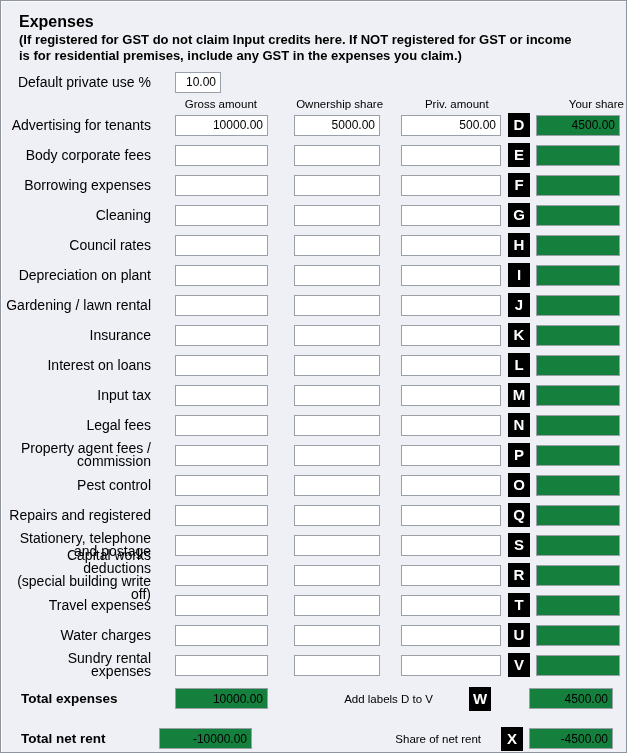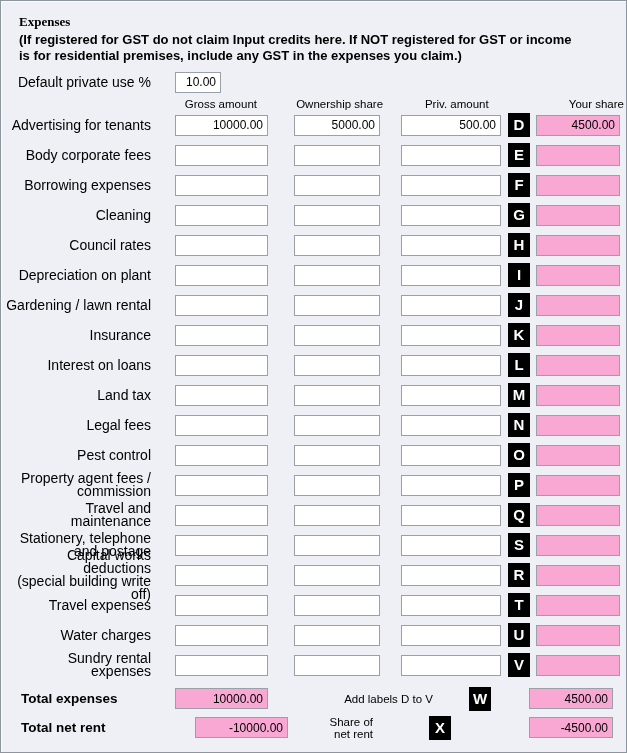--- a/index.html
+++ b/index.html
@@ -10,51 +10,51 @@
     background:#eef0f5;
     border:1px solid #8f959d;
     box-shadow: inset 1px 1px 0 #fafbfd;
     font-family:"Liberation Sans", sans-serif;
     color:#000;
     overflow:hidden;
   }
   .content { padding-left:4px; }
   .title {
     margin:13px 0 0 14px;
-    font-size:13px; font-weight:bold; line-height:15px;font-family:Liberation Serif, serif;
+    font-size:16px; font-weight:bold; line-height:15px;
   }
   .note {
     margin:3px 0 0 14px;
     font-size:13px; font-weight:bold; line-height:16px;
   }
   .dpu-row { display:flex; align-items:center; height:22px; margin-top:7px; }
   .hdr-row { display:flex; align-items:flex-end; height:15px; margin-top:2px; }
   .row  { display:flex; align-items:center; height:30px; }
   .trow { display:flex; align-items:center; height:25px; margin-right:13px; }
   .trow1 { margin-top:6px;gap:16px; }
-  .trow2 { margin-top:4px;gap:36px; }
+  .trow2 { margin-top:15px; }
 
   .c-label {
     width:146px; padding-right:24px; flex:0 0 146px;
     text-align:right; font-size:14px; line-height:13px;
     white-space:pre-line;
   }
   .hdr { font-size:11.5px; text-align:center; }
   .h-gross { width:93px; }
   .h-own   { width:95px; }
   .h-priv  { width:100px; }
   .h-share { width:84px; text-align:right; padding-right:2px; }
 
   .fld {
     box-sizing:border-box; height:21px;
     border:1px solid #9aa0a8; background:#fff;
     font-family:"Liberation Sans", sans-serif; font-size:12px;
     text-align:right; padding:0 4px 0 2px; color:#000;
   }
-  .fld.ro { background:#f9a8d4; }
+  .fld.ro { background:#15803d; }
   .f-gross { width:93px; }
   .f-own   { width:86px; }
   .f-priv  { width:100px; }
   .f-share { width:84px; }
   .dpu-input { width:46px; }
 
   .sp1 { width:26px; flex:0 0 26px; }
   .sp2 { width:21px; flex:0 0 21px; }
   .sp3 { width:7px;  flex:0 0 7px; }
   .sp4 { width:6px;  flex:0 0 6px; }
@@ -213,74 +213,74 @@
     <input class="fld f-own" type="text" value="" style="">
     <div class="sp2"></div>
     <input class="fld f-priv" type="text" value="" style="">
     <div class="sp3"></div>
     <div class="badge">L</div>
     <div class="sp4"></div>
     <input class="fld f-share ro" type="text" readonly="" value="" style="">
   </div>
 
   <div class="row">
-    <div class="c-label">Land tax</div>
+    <div class="c-label">Input tax</div>
     <input class="fld f-gross" type="text" value="" style="">
     <div class="sp1"></div>
     <input class="fld f-own" type="text" value="" style="">
     <div class="sp2"></div>
     <input class="fld f-priv" type="text" value="" style="">
     <div class="sp3"></div>
     <div class="badge">M</div>
     <div class="sp4"></div>
     <input class="fld f-share ro" type="text" readonly="" value="" style="">
   </div>
 
   <div class="row">
     <div class="c-label">Legal fees</div>
     <input class="fld f-gross" type="text" value="" style="">
     <div class="sp1"></div>
     <input class="fld f-own" type="text" value="" style="">
     <div class="sp2"></div>
     <input class="fld f-priv" type="text" value="" style="">
     <div class="sp3"></div>
     <div class="badge">N</div>
-    <div class="sp4"></div>
-    <input class="fld f-share ro" type="text" readonly="" value="" style="">
-  </div>
-
-  <div class="row">
-    <div class="c-label">Pest control</div>
-    <input class="fld f-gross" type="text" value="" style="">
-    <div class="sp1"></div>
-    <input class="fld f-own" type="text" value="" style="">
-    <div class="sp2"></div>
-    <input class="fld f-priv" type="text" value="" style="">
-    <div class="sp3"></div>
-    <div class="badge">O</div>
     <div class="sp4"></div>
     <input class="fld f-share ro" type="text" readonly="" value="" style="">
   </div>
 
   <div class="row">
     <div class="c-label">Property agent fees /
 commission</div>
     <input class="fld f-gross" type="text" value="" style="">
     <div class="sp1"></div>
     <input class="fld f-own" type="text" value="" style="">
     <div class="sp2"></div>
     <input class="fld f-priv" type="text" value="" style="">
     <div class="sp3"></div>
     <div class="badge">P</div>
     <div class="sp4"></div>
     <input class="fld f-share ro" type="text" readonly="" value="" style="">
   </div>
 
   <div class="row">
-    <div class="c-label">Travel and maintenance</div>
+    <div class="c-label">Pest control</div>
+    <input class="fld f-gross" type="text" value="" style="">
+    <div class="sp1"></div>
+    <input class="fld f-own" type="text" value="" style="">
+    <div class="sp2"></div>
+    <input class="fld f-priv" type="text" value="" style="">
+    <div class="sp3"></div>
+    <div class="badge">O</div>
+    <div class="sp4"></div>
+    <input class="fld f-share ro" type="text" readonly="" value="" style="">
+  </div>
+
+  <div class="row">
+    <div class="c-label">Repairs and registered</div>
     <input class="fld f-gross" type="text" value="" style="">
     <div class="sp1"></div>
     <input class="fld f-own" type="text" value="" style="">
     <div class="sp2"></div>
     <input class="fld f-priv" type="text" value="" style="">
     <div class="sp3"></div>
     <div class="badge">Q</div>
     <div class="sp4"></div>
     <input class="fld f-share ro" type="text" readonly="" value="" style="">
   </div>

